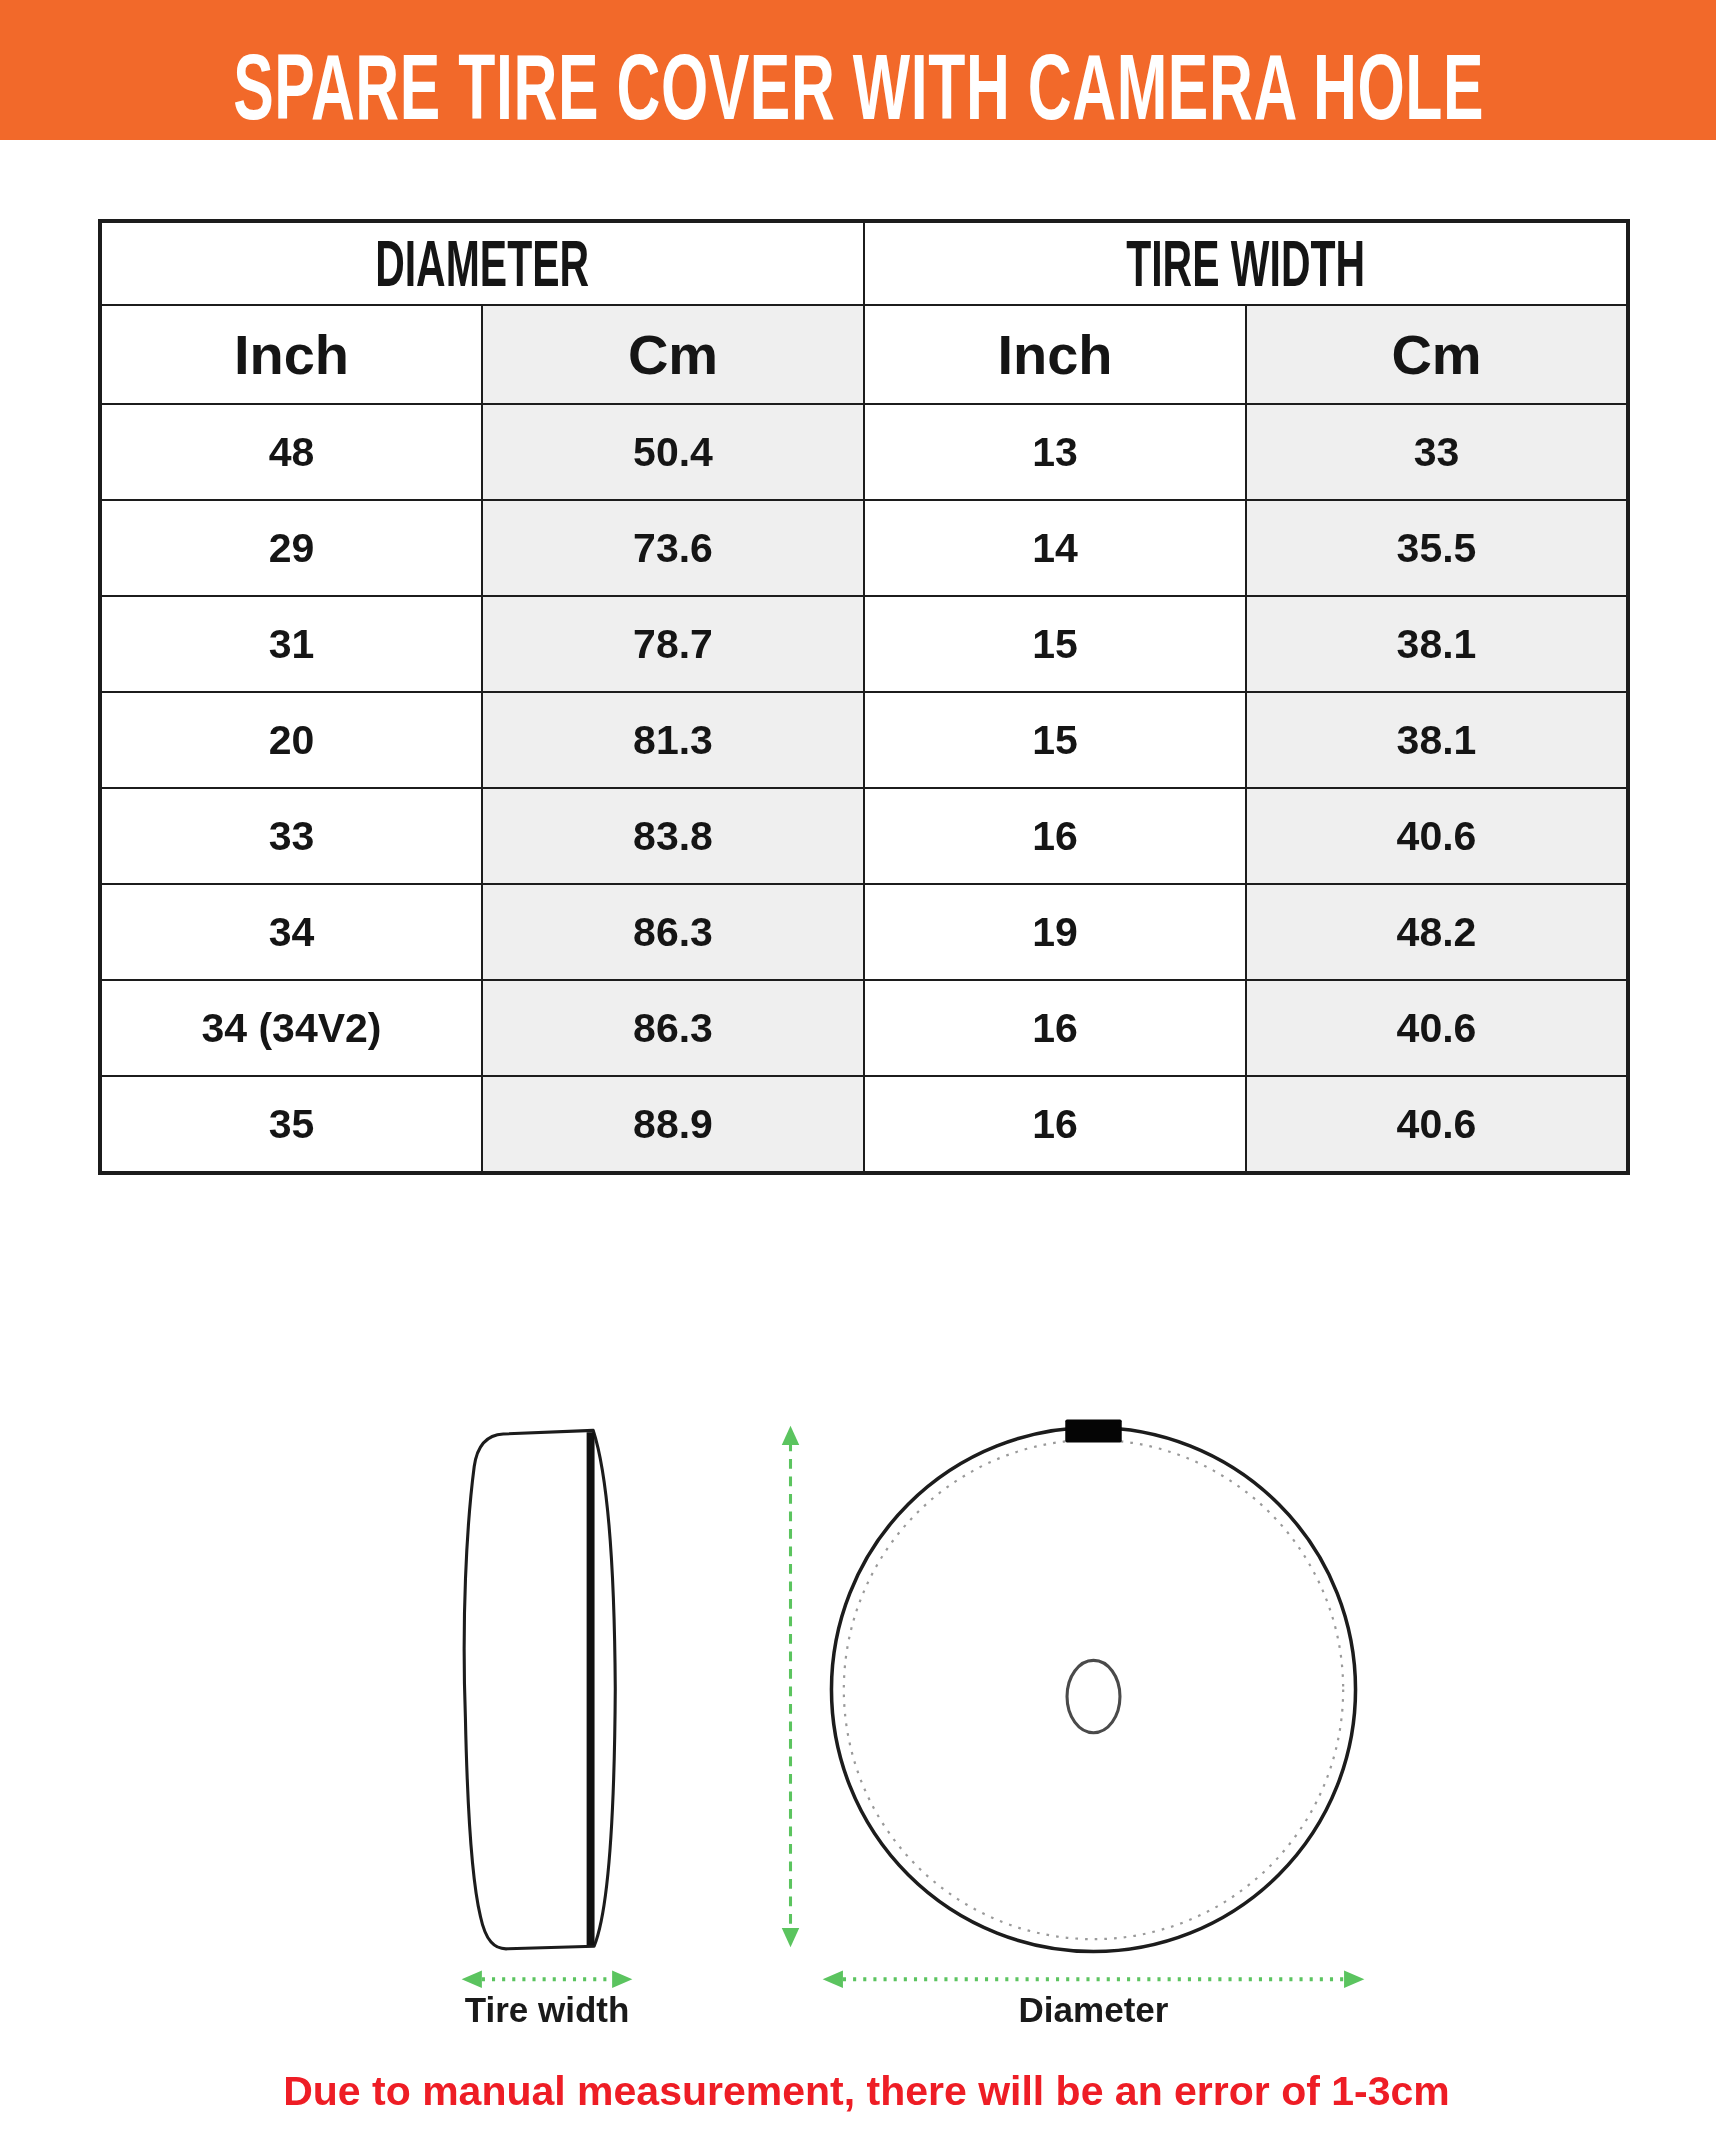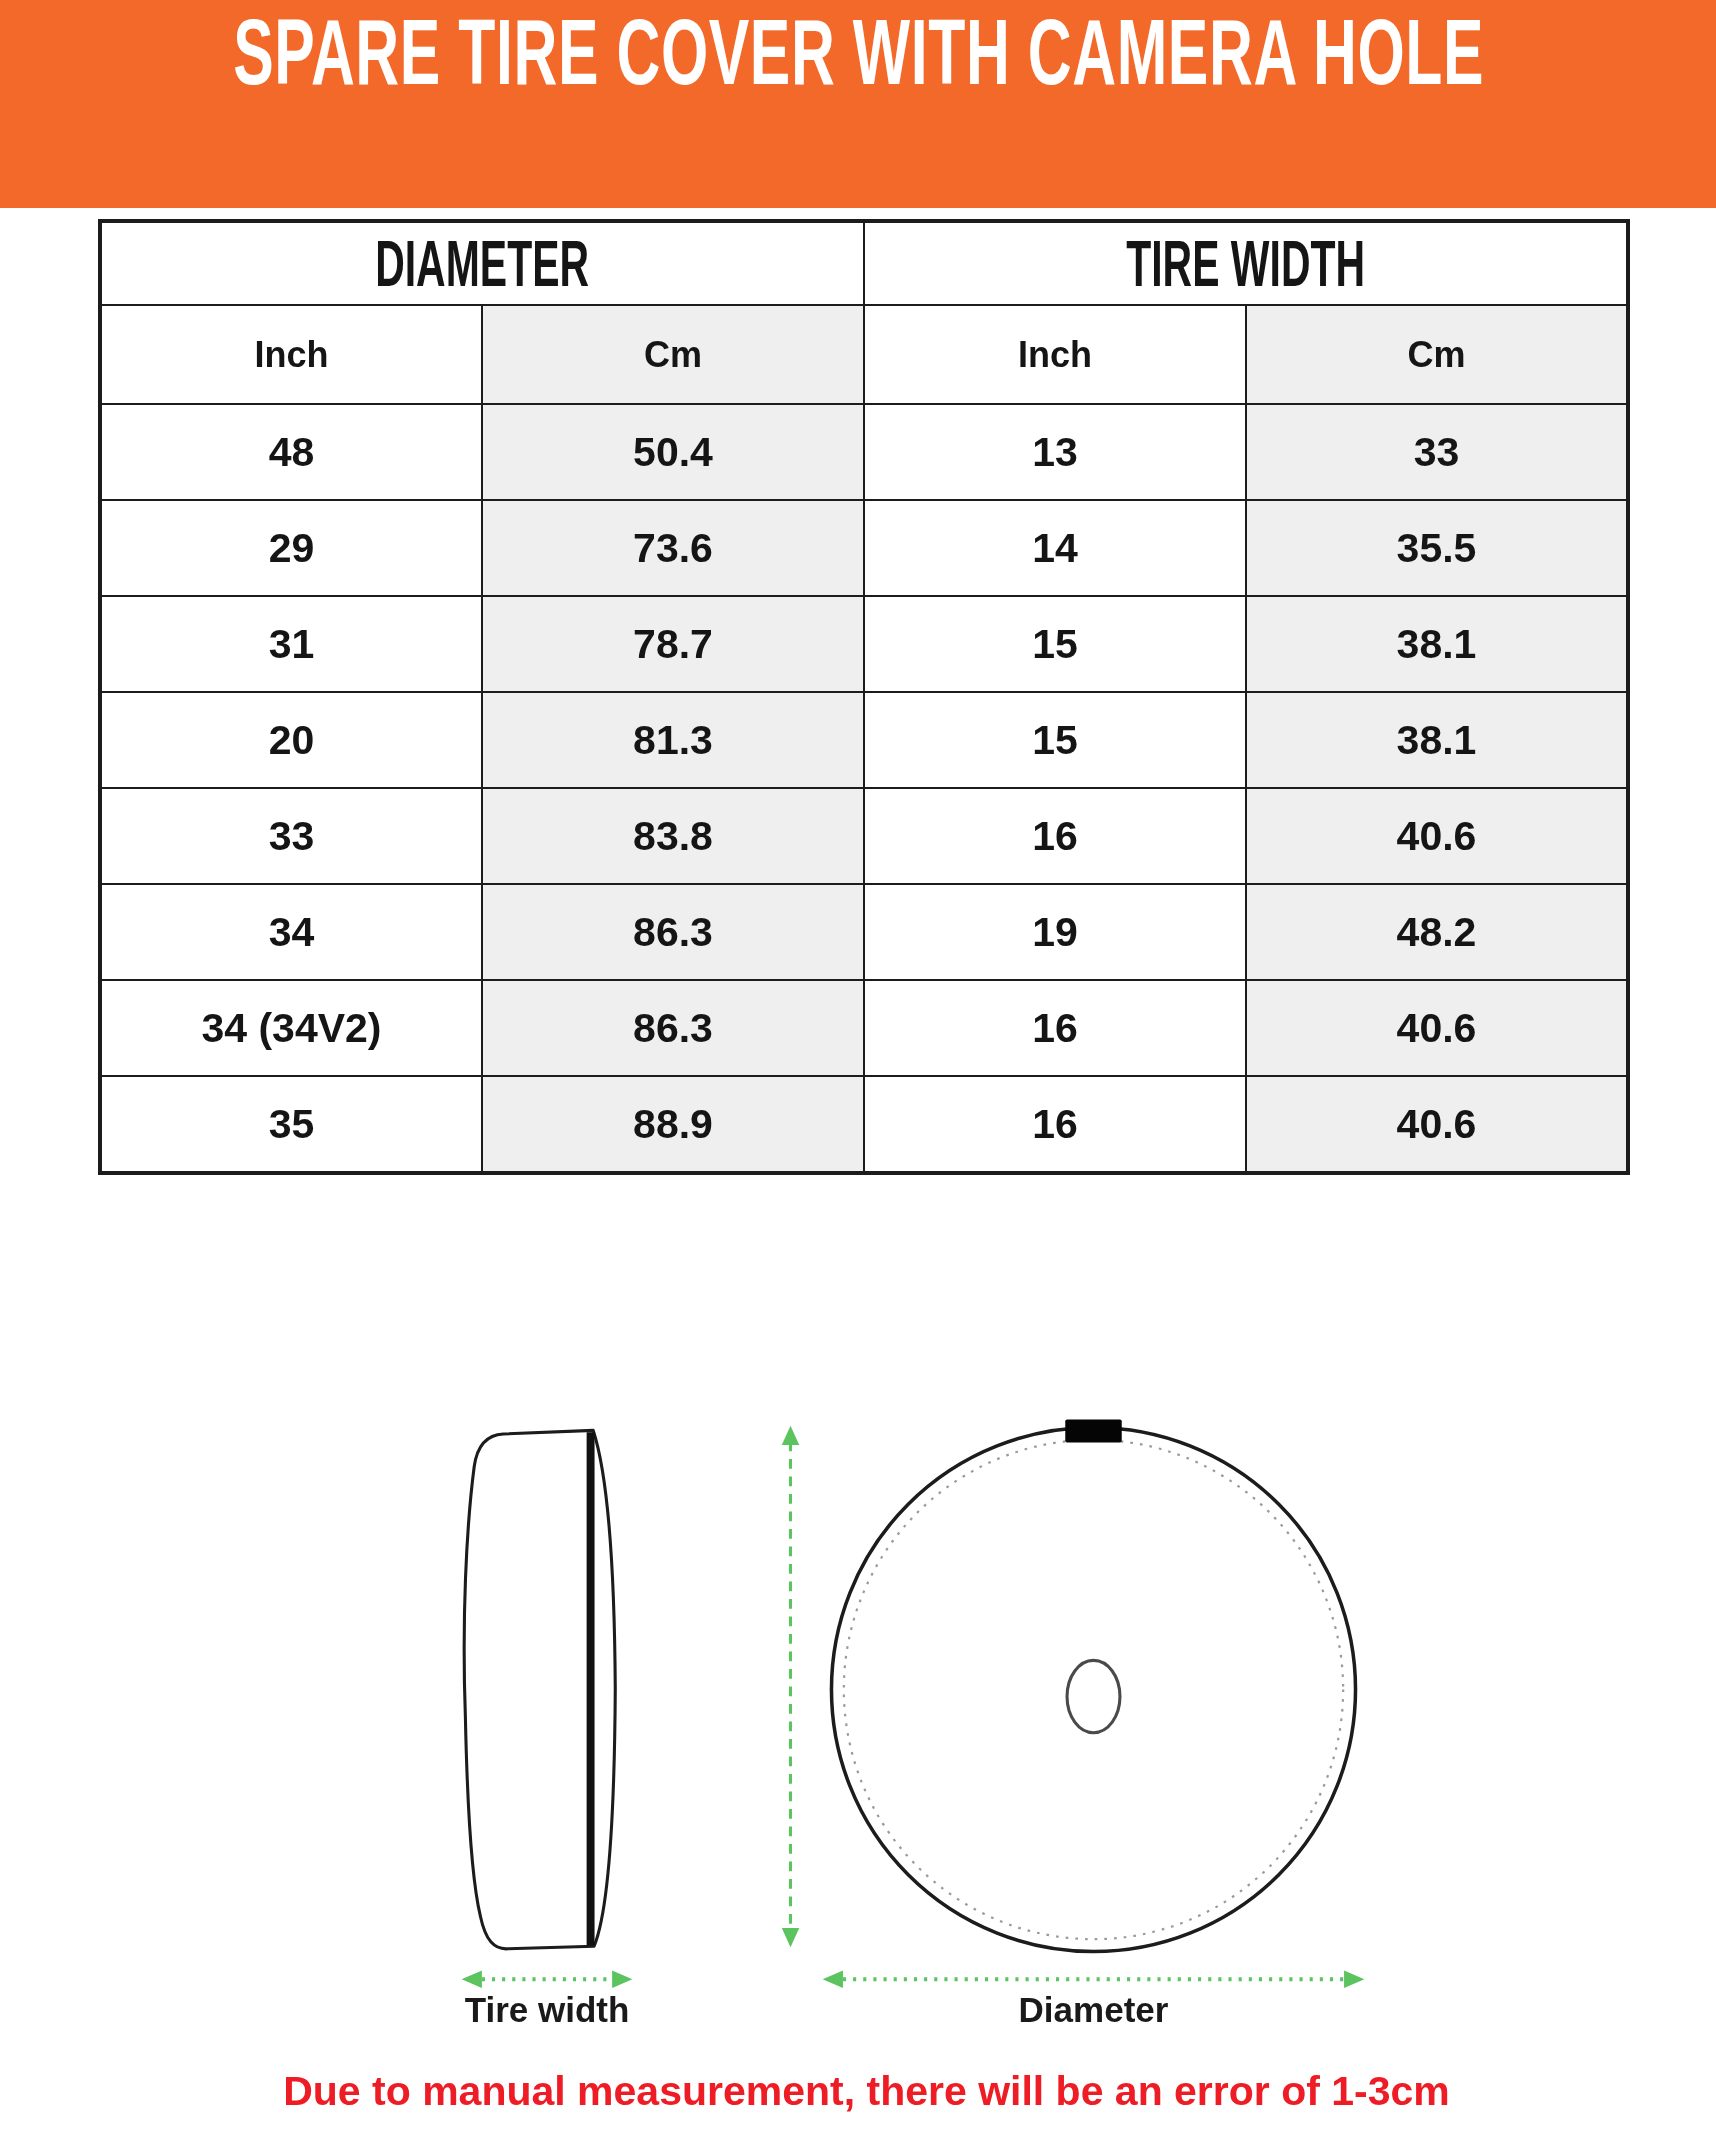--- a/index.html
+++ b/index.html
@@ -7,23 +7,23 @@
     position:relative;
     width:1717px;
     height:2149px;
     background:#ffffff;
     font-family:"Liberation Sans", sans-serif;
     color:#151515;
     overflow:hidden;
   }
   
   .banner{
-    position:absolute;left:0;top:0;width:1717px;height:208px;
+    position:absolute;left:0;top:0;width:1717px;height:140px;
     background:#F2692A;
-    display:flex;align-items:flex-start;justify-content:center;
+    display:flex;align-items:flex-end;justify-content:center;
   }
   .banner-title{
     color:#ffffff;
     font-size:92px;
     font-weight:bold;
     letter-spacing:0.9px;
     white-space:nowrap;
     display:inline-block;
     transform:scaleX(0.66);
     transform-origin:center center;
@@ -47,21 +47,21 @@
     padding:0;
   }
   tr.group-row th{height:81px;font-size:64px;}
   .cond{
     display:inline-block;
     transform:scaleX(0.64);
     transform-origin:center center;
     white-space:nowrap;
     font-weight:bold;
   }
-  tr.sub-row th{height:97px;font-size:36px;}
+  tr.sub-row th{height:97px;font-size:56px;}
   table.size td{height:94px;font-size:41px;}
   .gray{background:#EFEFEF !important;margin-top:12px;}
   
   .abs{position:absolute;}
   .dim-label{
     position:absolute;
     top:1990px;
     text-align:center;
     font-size:35px;
     font-weight:bold;

